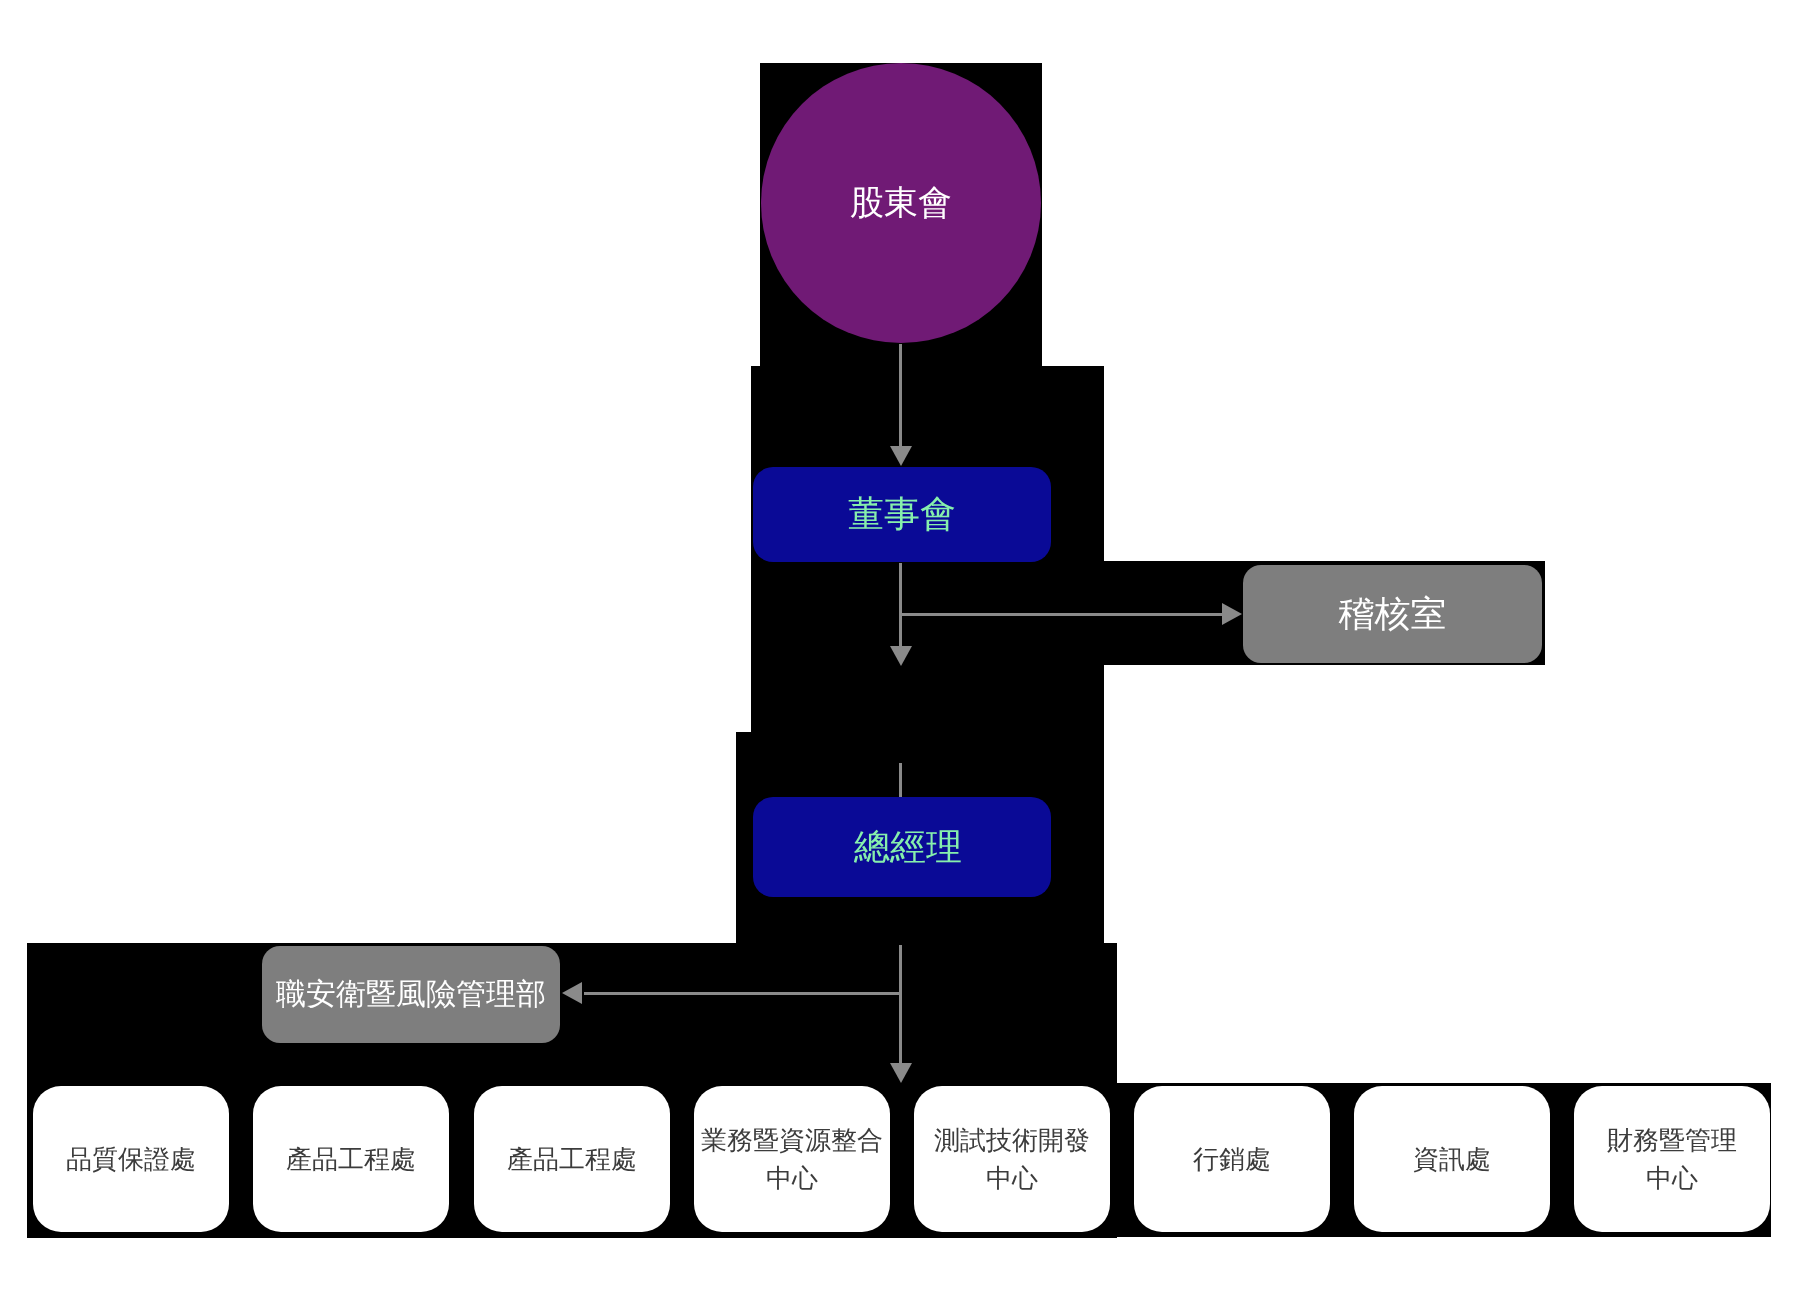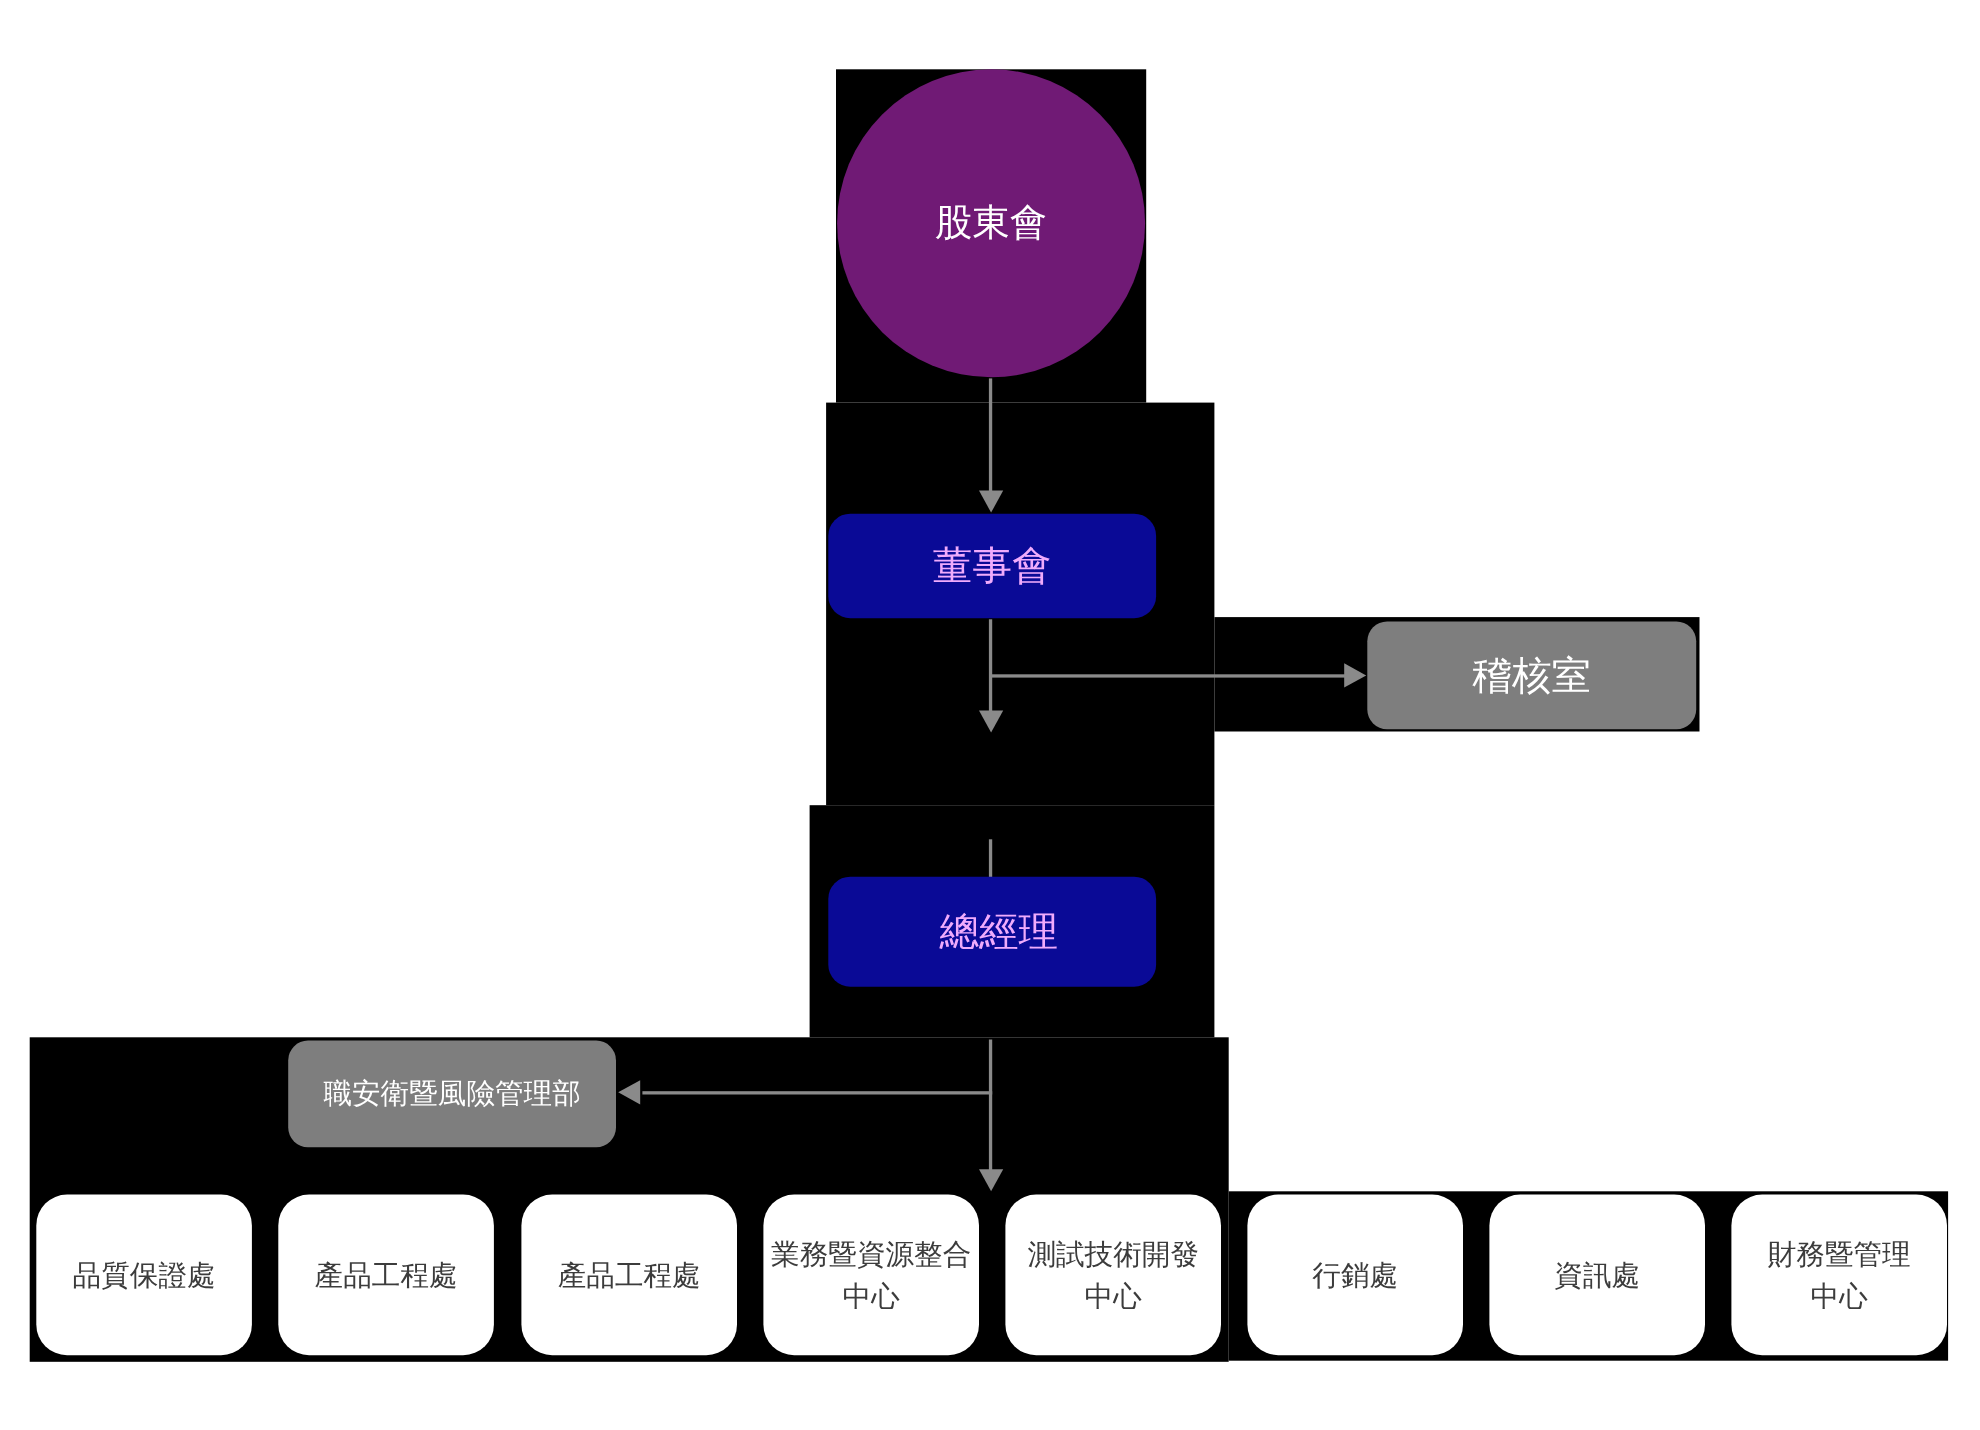--- a/index.html
+++ b/index.html
@@ -12,31 +12,31 @@
   .node{
     position:absolute;display:flex;align-items:center;justify-content:center;
     text-align:center;box-sizing:border-box;
   }
   .node .lbl{white-space:pre-line;}
   .circle{
     left:761px;top:63px;width:280px;height:280px;border-radius:50%;
     background:#701a75;color:#ffffff;font-size:34px;
   }
   .navy{
-    background:#0A0A96;color:#f0abfc;font-size:36px;border-radius:20px;
+    background:#0A0A96;color:#86efac;font-size:36px;border-radius:20px;
     left:753px;width:298px;
   }
   #node-board{top:467px;height:95px;}
   #node-chairman{top:666px;height:97px;}
   #node-president{top:797px;height:100px;padding-left:12px;}
   .graynode{
     background:#7E7E7E;color:#ffffff;border-radius:18px;
   }
   #node-audit{left:1243px;top:565px;width:299px;height:98px;font-size:36px;}
-  #node-safety{left:262px;top:946px;width:298px;height:97px;font-size:26px;}
+  #node-safety{left:262px;top:946px;width:298px;height:97px;font-size:30px;}
   .dept{
     top:1086px;width:196px;height:146px;background:#ffffff;border-radius:28px;
     color:#3C3C3C;font-size:26px;line-height:38px;
   }
   .line{position:absolute;background:#8A8A8A;}
   .arr{position:absolute;width:0;height:0;}
   .arr-down{border-left:11px solid transparent;border-right:11px solid transparent;border-top:20px solid #8A8A8A;}
   .arr-right{border-top:11px solid transparent;border-bottom:11px solid transparent;border-left:20px solid #8A8A8A;}
   .arr-left{border-top:11px solid transparent;border-bottom:11px solid transparent;border-right:20px solid #8A8A8A;}
 </style>

